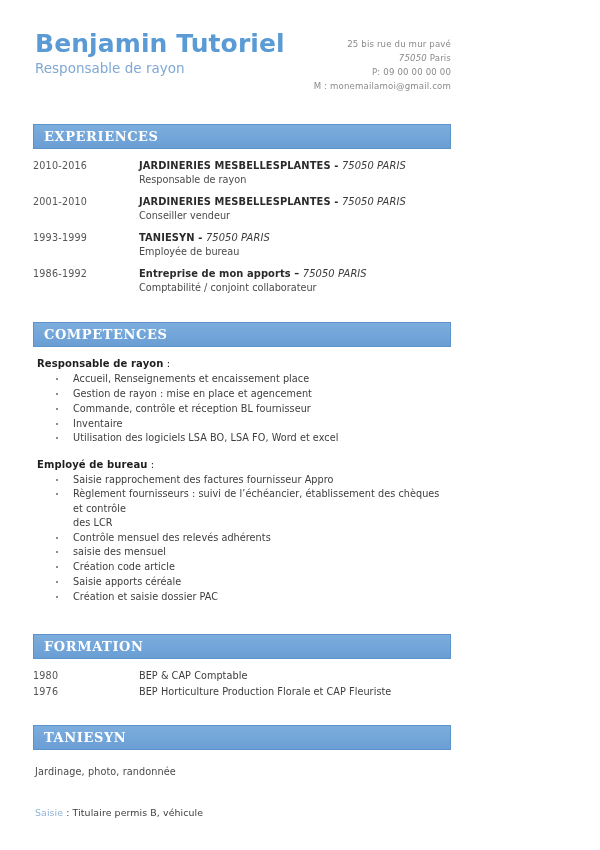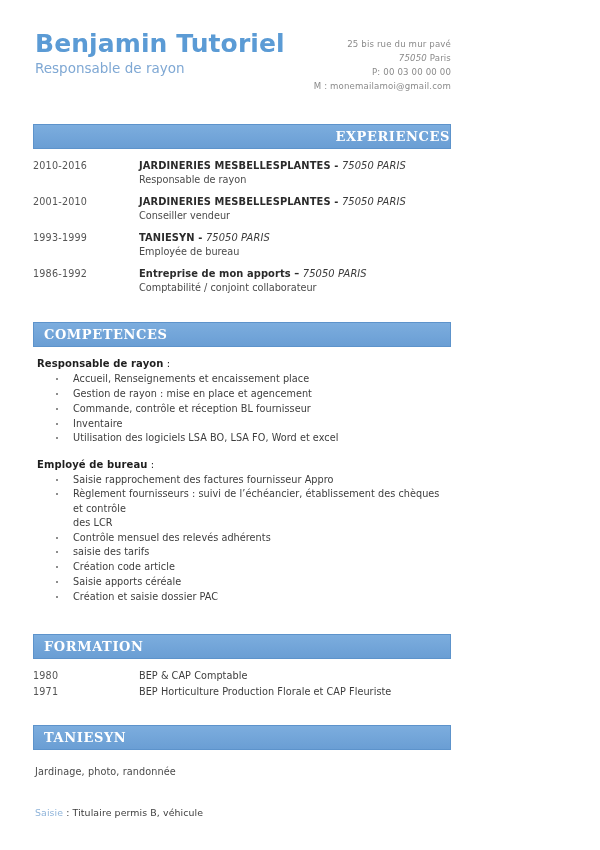--- a/index.html
+++ b/index.html
@@ -72,21 +72,21 @@
     font-size: 13px;
     font-weight: bold;
     letter-spacing: 0.6px;
     padding: 5px 0 6px 10px;
     box-sizing: border-box;
     height: 25px;
     line-height: 13px;
     font-family: "DejaVu Serif", serif;
   }
 
-  .sec-experiences { margin-top: 30px; text-align: right; }
+  .sec-experiences { margin-top: 30px; }
   .sec-competences { margin-top: 28px; }
   .sec-formation  { margin-top: 30px; }
   .sec-loisirs    { margin-top: 28px; }
 
   
   .exp-list { margin-top: 10px; }
   .exp-row {
     display: flex;
     align-items: flex-start;
     margin-bottom: 8px;
@@ -196,21 +196,21 @@
 <div class="page">
 
   <div class="header">
     <div class="identity">
       <div class="name">Benjamin Tutoriel</div>
       <div class="job-title">Responsable de rayon</div>
     </div>
     <div class="contact">
       <div>25 bis rue du mur pavé</div>
       <div class="addr-city"><em>75050</em> <span>Paris</span></div>
-      <div>P: 00 03 00 00 00</div>
+      <div>P: 09 00 00 00 00</div>
       <div>M : monemailamoi@gmail.com</div>
     </div>
   </div>
 
   <div class="section-bar sec-experiences">EXPERIENCES</div>
   <div class="exp-list">
 
     <div class="exp-row">
       <div class="exp-date">2010-2016</div>
       <div class="exp-body">
@@ -257,35 +257,35 @@
       <li><span>Utilisation des logiciels LSA BO, LSA FO, Word et excel</span></li>
     </ul>
   </div>
 
   <div class="comp-block second">
     <div class="comp-heading"><span>Employé de bureau</span><span class="colon"> :</span></div>
     <ul class="bullets">
       <li><span>Saisie rapprochement des factures fournisseur Appro</span></li>
       <li><span>Règlement fournisseurs : suivi de l’échéancier, établissement des chèques et contrôle</span><span class="cont">des LCR</span></li>
       <li><span>Contrôle mensuel des relevés adhérents</span></li>
-      <li><span>saisie des tarifs</span></li>
+      <li><span>saisie des mensuel</span></li>
       <li><span>Création code article</span></li>
       <li><span>Saisie apports céréale</span></li>
       <li><span>Création et saisie dossier PAC</span></li>
     </ul>
   </div>
 
   <div class="section-bar sec-formation">FORMATION</div>
   <div class="form-list">
     <div class="form-row">
       <div class="form-year">1980</div>
       <div class="form-text">BEP &amp; CAP Comptable</div>
     </div>
     <div class="form-row">
-      <div class="form-year">1971</div>
+      <div class="form-year">1976</div>
       <div class="form-text">BEP Horticulture Production Florale et CAP Fleuriste</div>
     </div>
   </div>
 
   <div class="section-bar sec-loisirs">TANIESYN</div>
   <div class="loisirs-text">Jardinage, photo, randonnée</div>
 
   <div class="divers-line"><span class="divers-label">Saisie</span><span> : Titulaire permis B, véhicule</span></div>
 
 </div>

